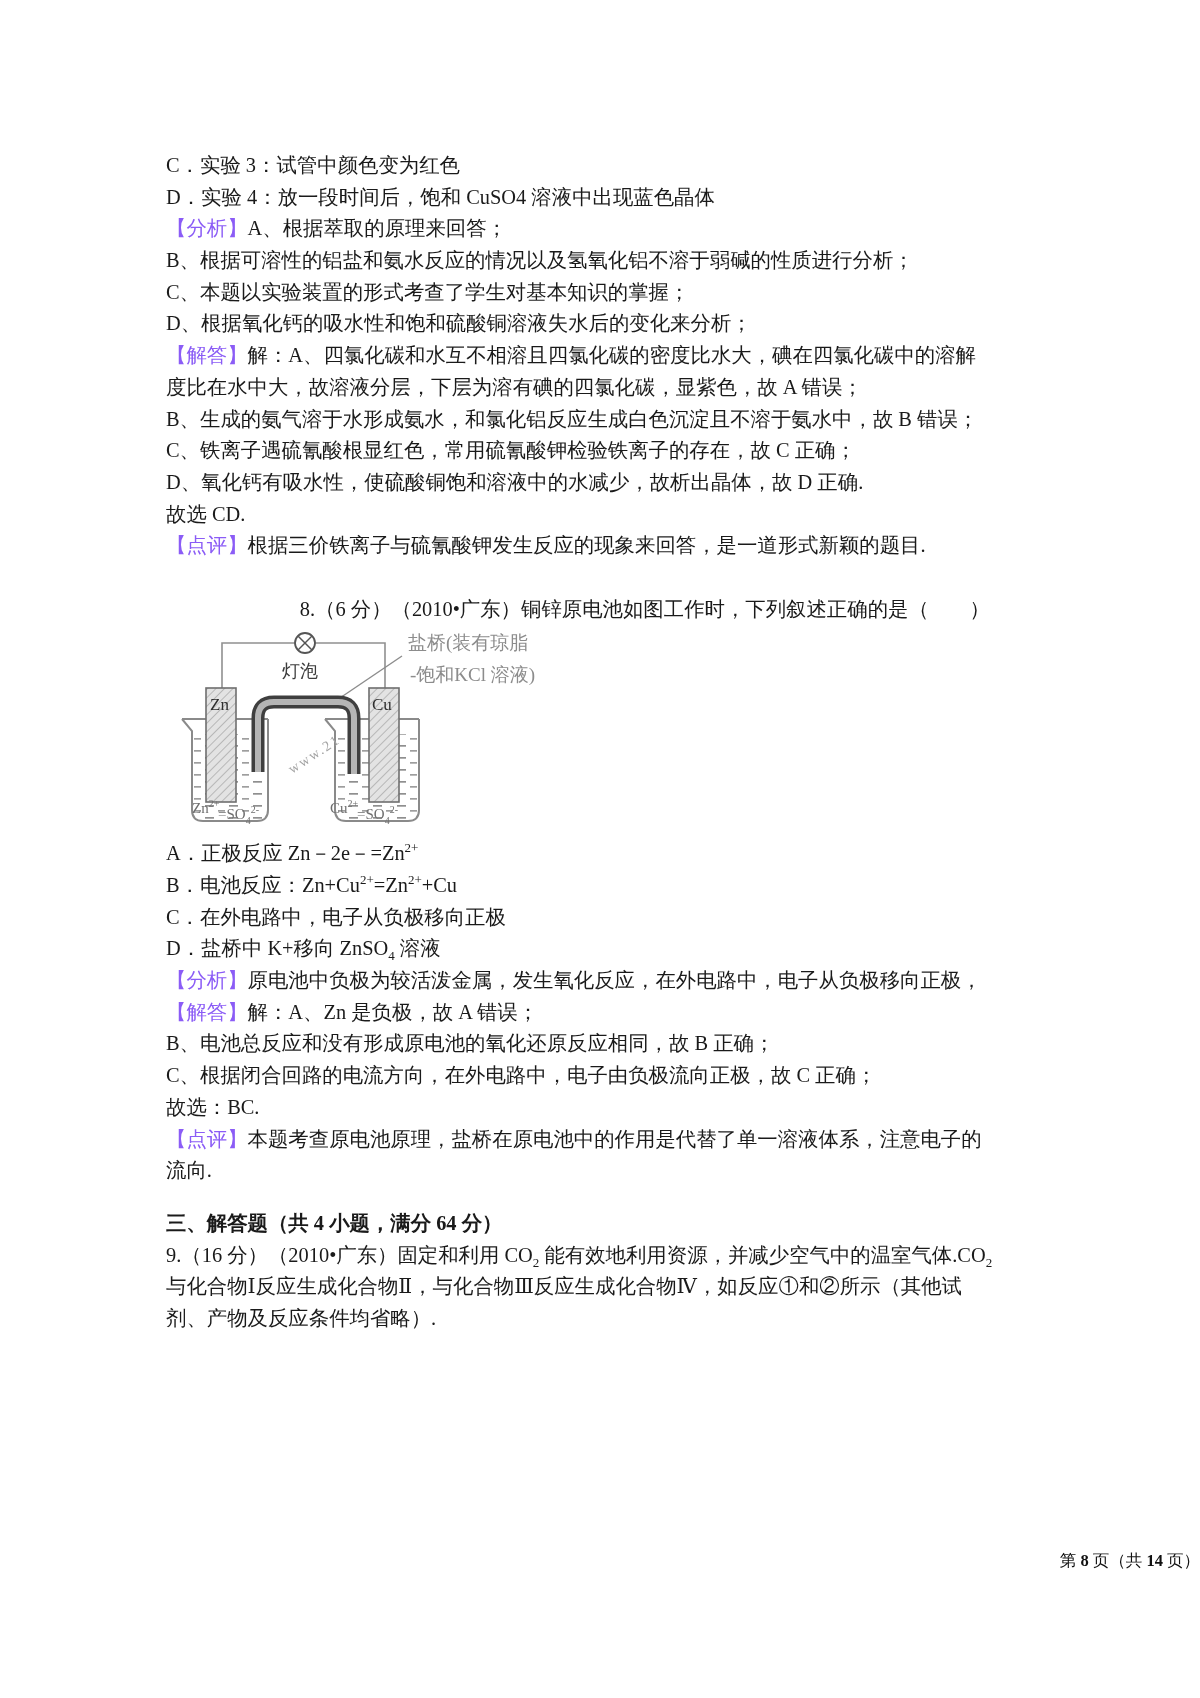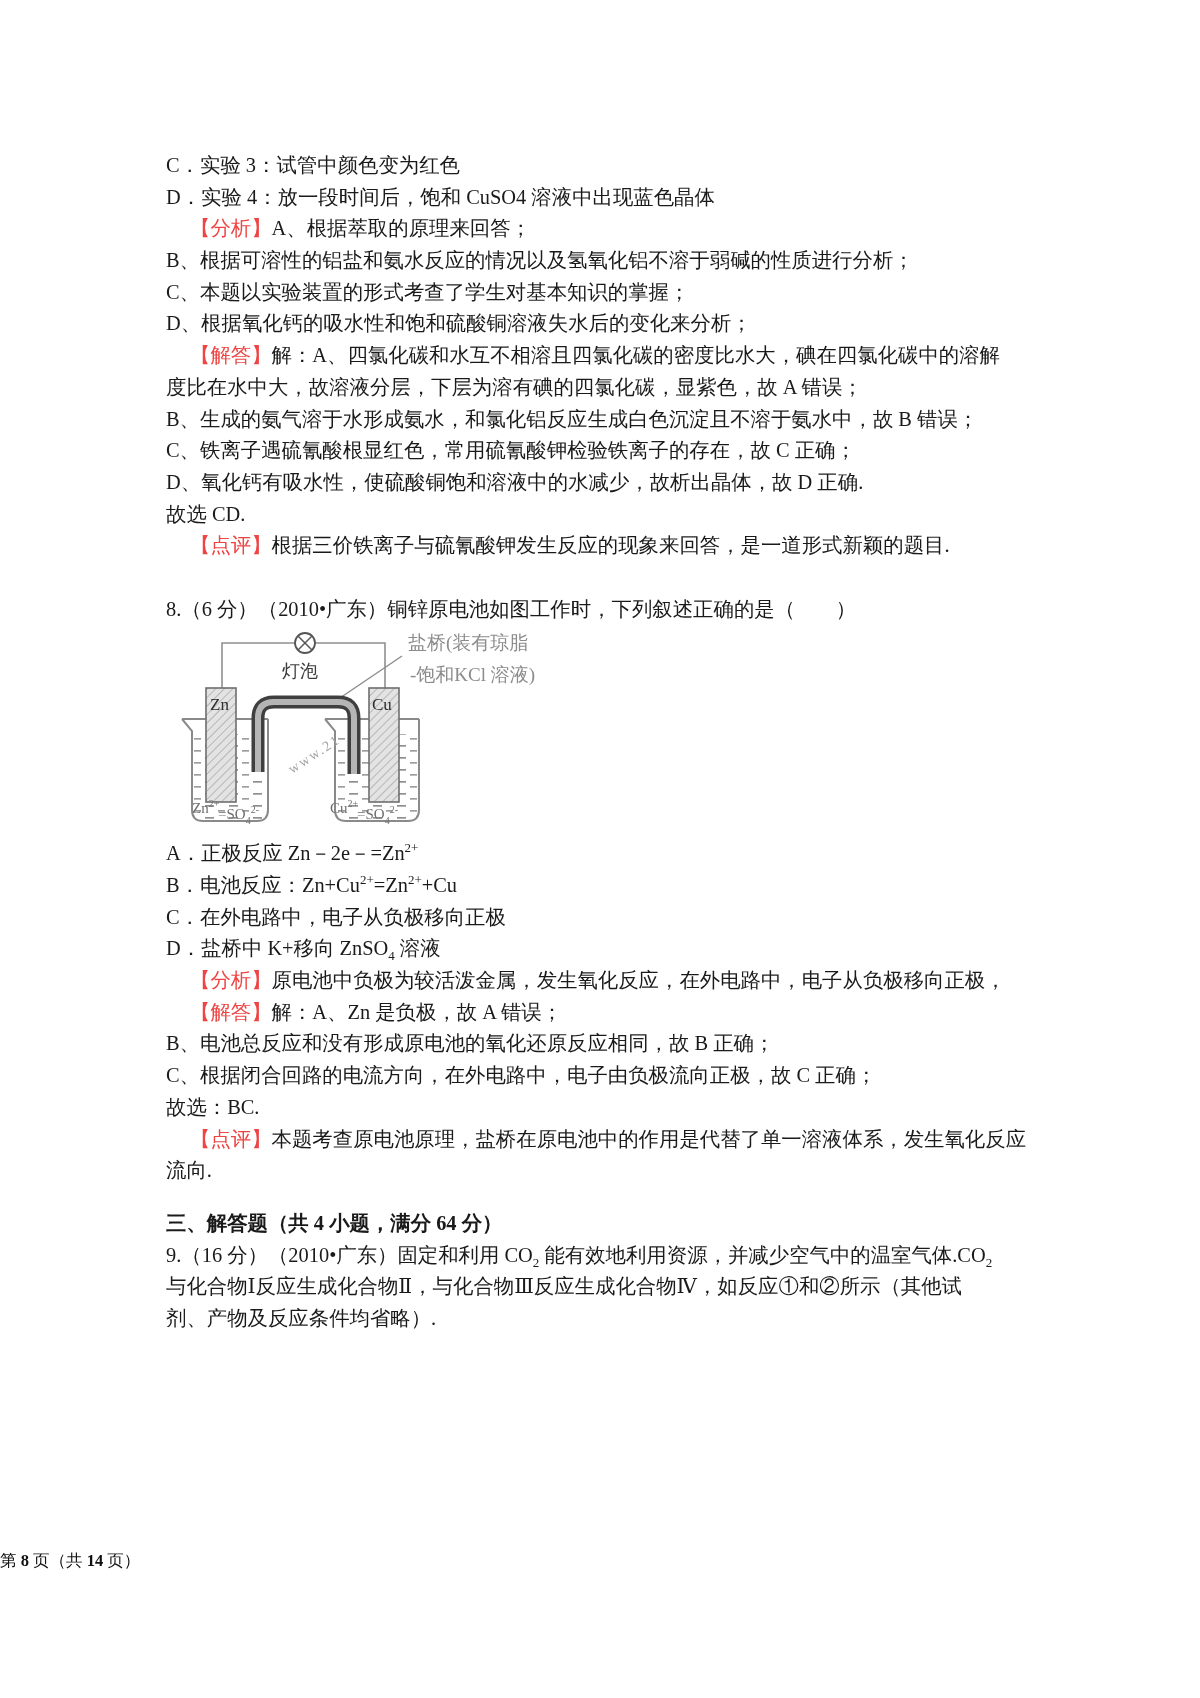--- a/index.html
+++ b/index.html
@@ -13,29 +13,29 @@
     overflow:hidden;
   }
   #content{
     position:absolute;
     left:166px;top:150px;
     width:824px;
     font-size:20.4px;
     line-height:31.7px;
   }
   .line{height:31.7px;white-space:nowrap;}
-  .line .tag{color:#ef4444;margin-left:24px;}
+  .line .tag{color:#8b5cf6;}
   .line.bold{font-weight:bold;}
   sup,sub{font-size:13px;line-height:0;}
   sup{vertical-align:super;}
   sub{vertical-align:sub;}
   .footer{
     position:absolute;
     top:1550px;left:0;width:100%;
-    text-align:left;
+    text-align:right;
     font-size:16.5px;
     color:#111;
   }
   .footer .b{font-weight:bold;}
   #diagram{position:relative;height:213px;}
   #diagram svg{position:absolute;left:14px;top:-3px;}
   #diagram text{font-family:"Liberation Serif","DejaVu Serif",serif;}
   .ss{font-size:10px;}
 </style>
 </head>
@@ -51,21 +51,21 @@
       <div class="line"><span>B、根据可溶性的铝盐和氨水反应的情况以及氢氧化铝不溶于弱碱的性质进行分析；</span></div>
       <div class="line"><span>C、本题以实验装置的形式考查了学生对基本知识的掌握；</span></div>
       <div class="line"><span>D、根据氧化钙的吸水性和饱和硫酸铜溶液失水后的变化来分析；</span></div>
       <div class="line"><span class="tag">【解答】</span><span>解：A、四氯化碳和水互不相溶且四氯化碳的密度比水大，碘在四氯化碳中的溶解</span></div>
       <div class="line"><span>度比在水中大，故溶液分层，下层为溶有碘的四氯化碳，显紫色，故 A 错误；</span></div>
       <div class="line"><span>B、生成的氨气溶于水形成氨水，和氯化铝反应生成白色沉淀且不溶于氨水中，故 B 错误；</span></div>
       <div class="line"><span>C、铁离子遇硫氰酸根显红色，常用硫氰酸钾检验铁离子的存在，故 C 正确；</span></div>
       <div class="line"><span>D、氧化钙有吸水性，使硫酸铜饱和溶液中的水减少，故析出晶体，故 D 正确.</span></div>
       <div class="line"><span>故选 CD.</span></div>
       <div class="line"><span class="tag">【点评】</span><span>根据三价铁离子与硫氰酸钾发生反应的现象来回答，是一道形式新颖的题目.</span></div>
-      <div class="line" style="margin-top: 31.7px;"><span>8.（6 分）（2010•广东）铜锌原电池如图工作时，下列叙述正确的是（　　）</span></div>
+      <div class="line" style="margin-top: 31.7px; text-align: right;"><span>8.（6 分）（2010•广东）铜锌原电池如图工作时，下列叙述正确的是（　　）</span></div>
       <div id="diagram">
       <svg width="400" height="215" viewBox="0 0 400 215">
         <defs>
           <pattern id="hatch" patternUnits="userSpaceOnUse" width="6" height="6" patternTransform="rotate(45)">
             <rect width="6" height="6" fill="#e3e3e3"></rect>
             <line x1="0" y1="0" x2="0" y2="6" stroke="#a8a8a8" stroke-width="1.5"></line>
           </pattern>
           <pattern id="dashes" patternUnits="userSpaceOnUse" width="24" height="12">
             <rect x="1" y="3" width="9" height="1.7" fill="#8f8f8f"></rect>
             <rect x="14" y="8" width="7" height="1.7" fill="#9e9e9e"></rect>
@@ -123,21 +123,21 @@
     </div>
       <div class="line"><span>A．正极反应 Zn－2e－=Zn</span><sup>2+</sup></div>
       <div class="line"><span>B．电池反应：Zn+Cu</span><sup>2+</sup><span>=Zn</span><sup>2+</sup><span>+Cu</span></div>
       <div class="line"><span>C．在外电路中，电子从负极移向正极</span></div>
       <div class="line"><span>D．盐桥中 K+移向 ZnSO</span><sub>4</sub><span> 溶液</span></div>
       <div class="line"><span class="tag">【分析】</span><span>原电池中负极为较活泼金属，发生氧化反应，在外电路中，电子从负极移向正极，</span></div>
       <div class="line"><span class="tag">【解答】</span><span>解：A、Zn 是负极，故 A 错误；</span></div>
       <div class="line"><span>B、电池总反应和没有形成原电池的氧化还原反应相同，故 B 正确；</span></div>
       <div class="line"><span>C、根据闭合回路的电流方向，在外电路中，电子由负极流向正极，故 C 正确；</span></div>
       <div class="line"><span>故选：BC.</span></div>
-      <div class="line"><span class="tag">【点评】</span><span>本题考查原电池原理，盐桥在原电池中的作用是代替了单一溶液体系，发生氧化反应</span></div>
+      <div class="line"><span class="tag">【点评】</span><span>本题考查原电池原理，盐桥在原电池中的作用是代替了单一溶液体系，注意电子的</span></div>
       <div class="line"><span>流向.</span></div>
       <div class="line bold" style="margin-top: 21px;"><span>三、解答题（共 4 小题，满分 64 分）</span></div>
       <div class="line"><span>9.（16 分）（2010•广东）固定和利用 CO</span><sub>2</sub><span> 能有效地利用资源，并减少空气中的温室气体.CO</span><sub>2</sub></div>
       <div class="line"><span>与化合物Ⅰ反应生成化合物Ⅱ，与化合物Ⅲ反应生成化合物Ⅳ，如反应①和②所示（其他试</span></div>
       <div class="line"><span>剂、产物及反应条件均省略）.</span></div>
     </div>
 
   <div class="footer"><span>第 </span><span class="b">8</span><span> 页（共 </span><span class="b">14</span><span> 页）</span></div>
 
 </div>

